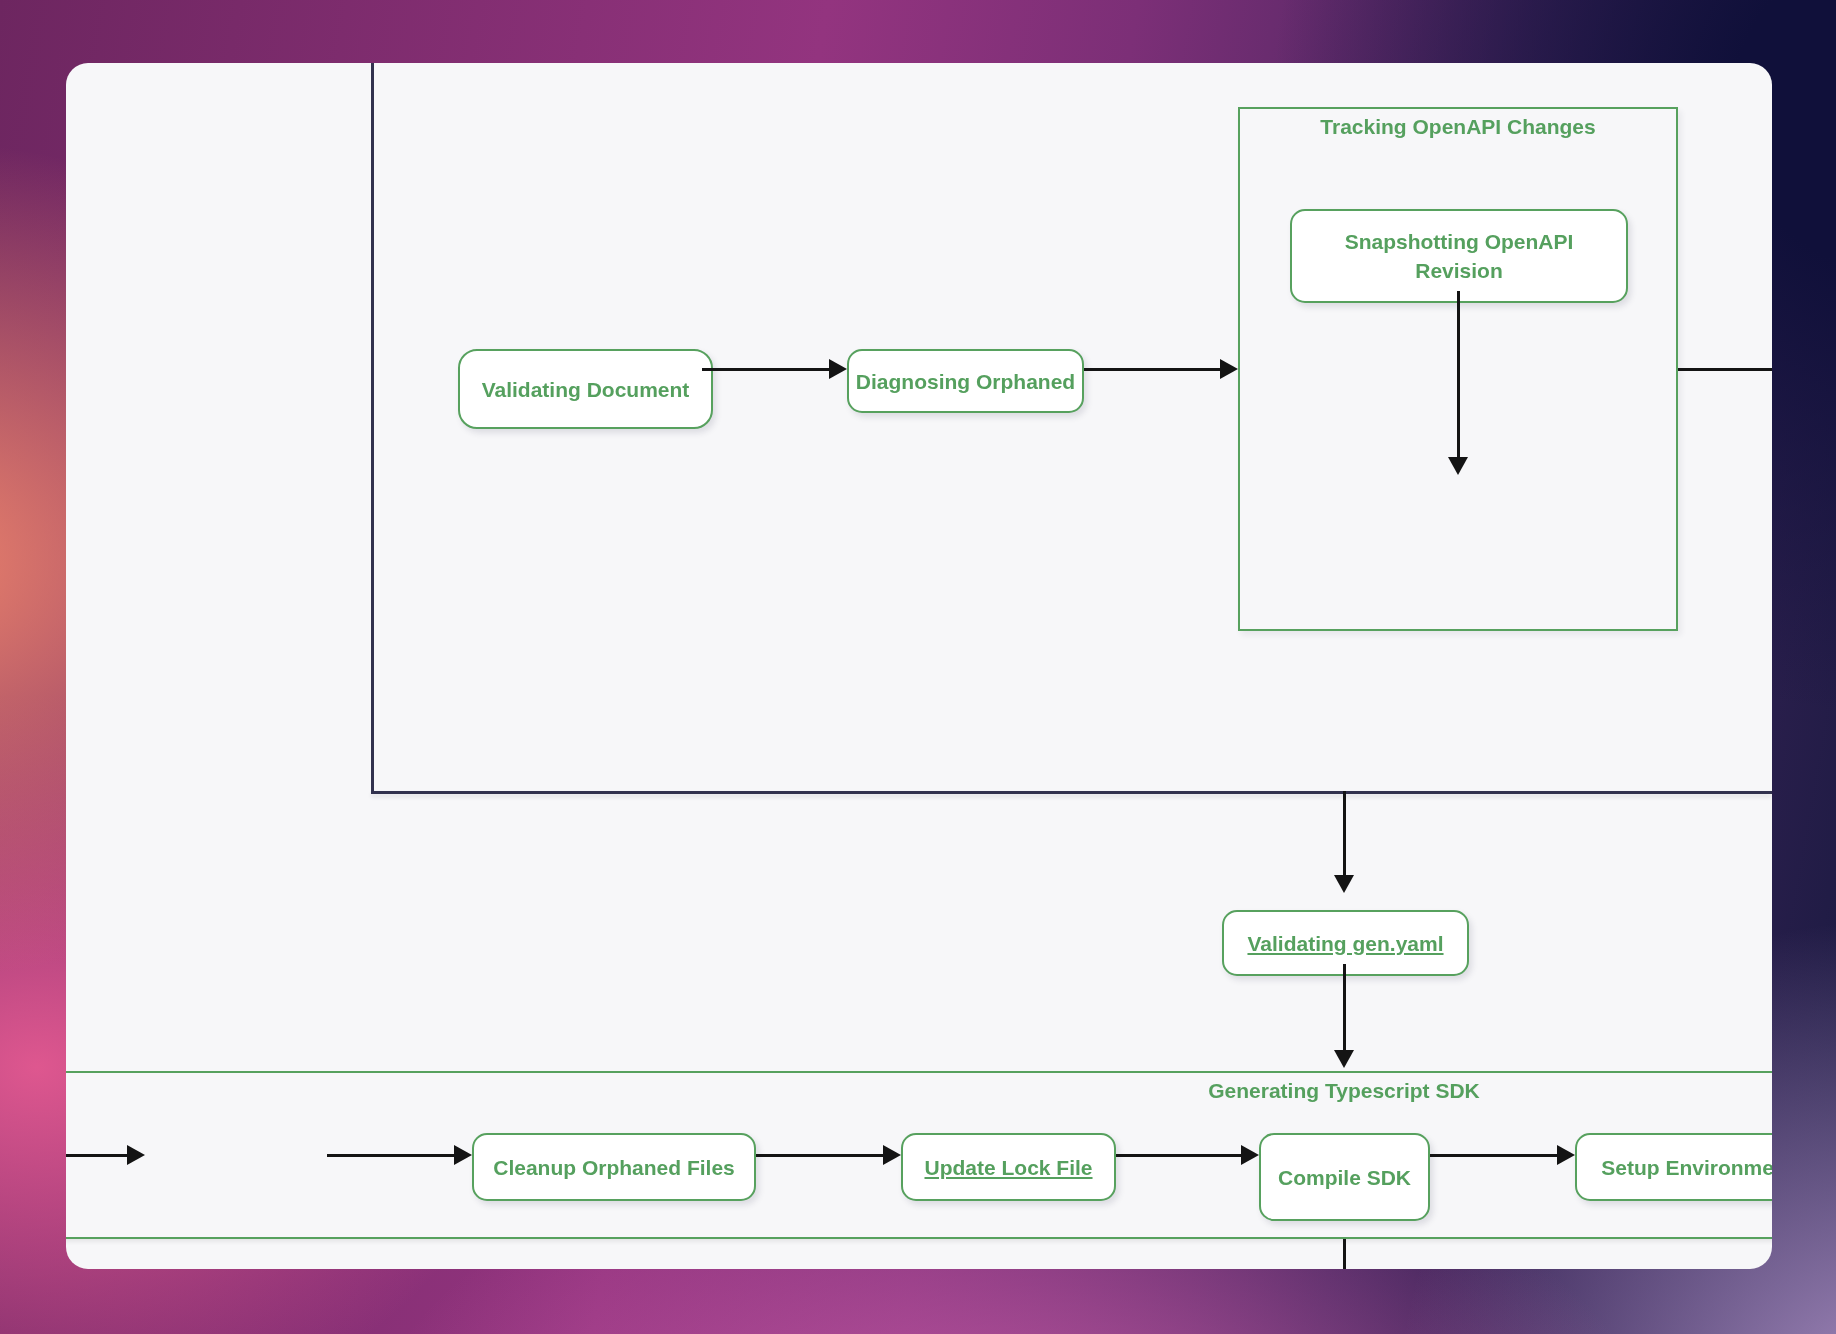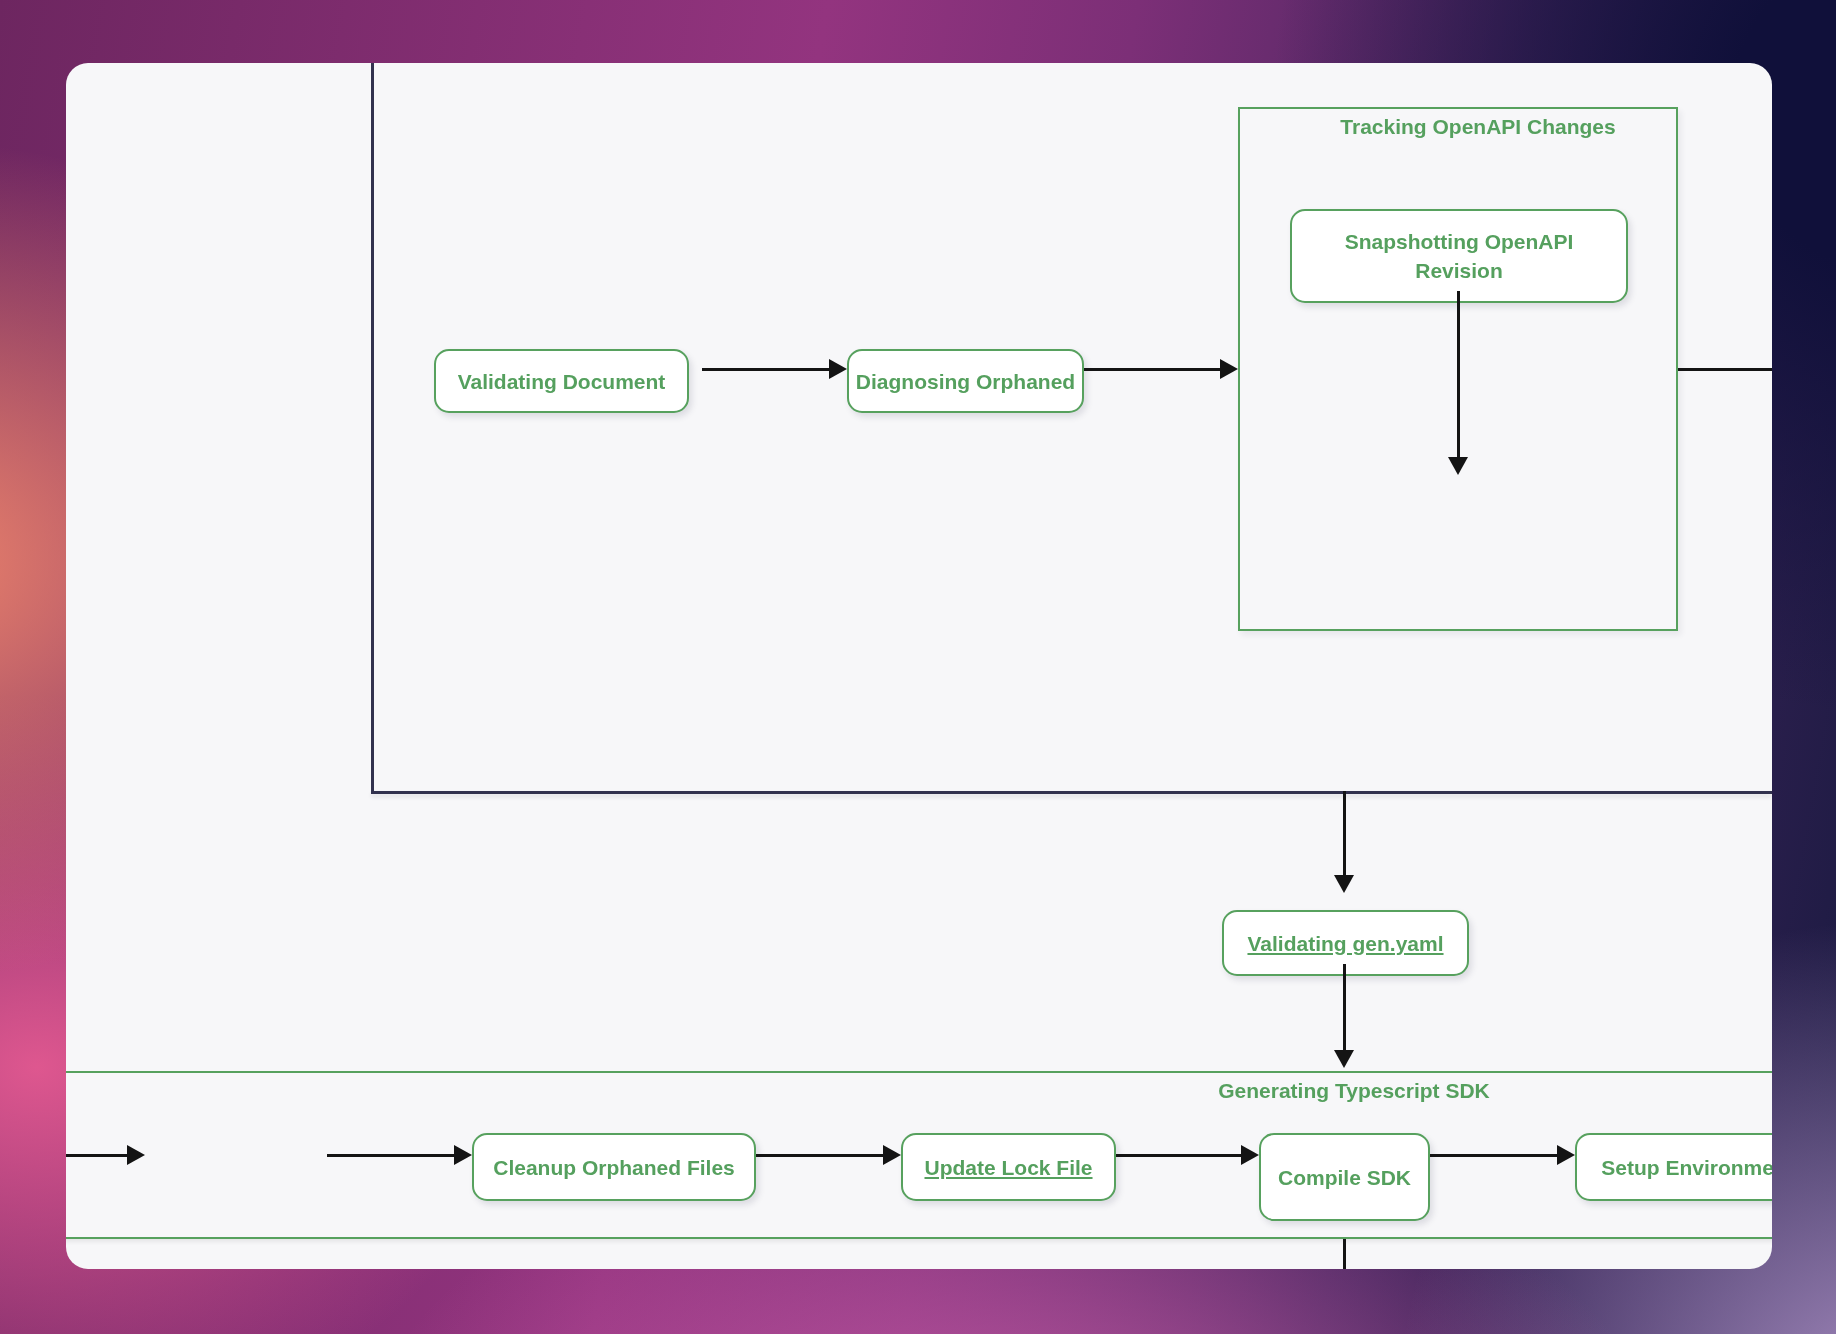--- a/index.html
+++ b/index.html
@@ -26,21 +26,21 @@
     color:#55a05e;font-size:21px;font-weight:700;line-height:29px;white-space:nowrap;
     box-shadow:3px 4px 6px rgba(50,50,80,.13);
     margin-top:12px;
   }
   .node .wrap2{white-space:normal;max-width:252px;}
   
   .cluster{
     position:absolute;box-sizing:border-box;border:2px solid #57a15e;background:transparent;
   }
   .cluster-title{
-    position:absolute;color:#55a05e;font-size:21px;font-weight:700;white-space:nowrap;padding-left:20px;
+    position:absolute;color:#55a05e;font-size:21px;font-weight:700;white-space:nowrap;
   }
   .outer-line{position:absolute;background:#32324e;}
   
   .edge-h{position:absolute;height:3px;background:#141414;}
   .edge-v{position:absolute;width:3px;background:#141414;}
   .head-r{position:absolute;width:0;height:0;border-top:10px solid transparent;border-bottom:10px solid transparent;border-left:18px solid #141414;}
   .head-d{position:absolute;width:0;height:0;border-left:10px solid transparent;border-right:10px solid transparent;border-top:18px solid #141414;}
 </style>
 </head>
 <body>
@@ -49,21 +49,21 @@
 
   <div class="outer-line" style="left:305px;top:0;width:3px;height:730px;"></div>
   <div class="outer-line" style="left:305px;top:728px;width:1401px;height:3px;box-shadow:0 3px 4px rgba(0,0,0,.10);"></div>
 
   <div class="cluster" style="left:1172px;top:44px;width:440px;height:524px;box-shadow:3px 4px 6px rgba(50,50,80,.08);"></div>
   <div class="cluster-title" style="left:1172px;top:52px;width:440px;text-align:center;">Tracking OpenAPI Changes</div>
 
   <div class="cluster" style="left:-20px;top:1008px;width:1746px;height:168px;border-width:2.5px;box-shadow:0 3px 4px rgba(0,0,0,.07);"></div>
   <div class="cluster-title" style="left:1278px;top:1016px;transform:translateX(-50%);">Generating Typescript SDK</div>
 
-  <div class="node" style="left:368px;top:274px;width:255px;height:64px;">
+  <div class="node" style="left:392px;top:274px;width:255px;height:80px;border-radius:19px;">
     <span>Validating Document</span>
   </div>
   <div class="node" style="left:781px;top:274px;width:237px;height:64px;">
     <span>Diagnosing Orphaned</span>
   </div>
   <div class="node" style="left:1224px;top:134px;width:338px;height:94px;">
     <span class="wrap2">Snapshotting OpenAPI Revision</span>
   </div>
   <div class="node" style="left:1156px;top:835px;width:247px;height:66px;text-decoration:underline;">
     <span>Validating gen.yaml</span>

